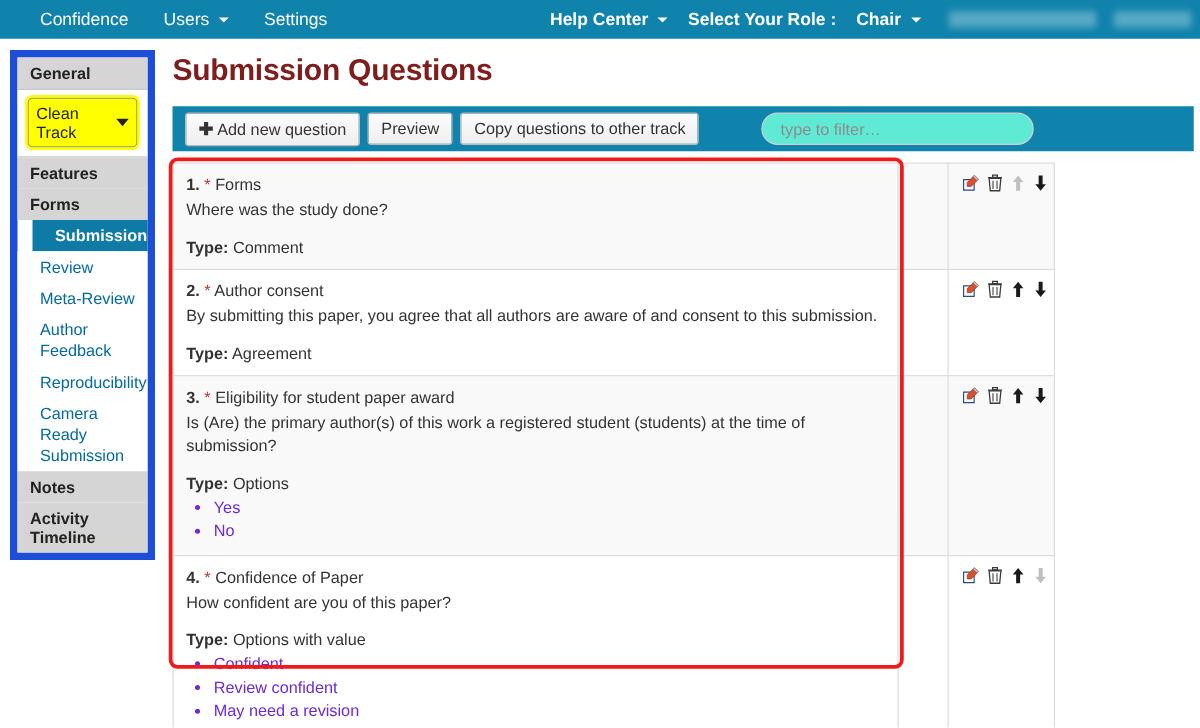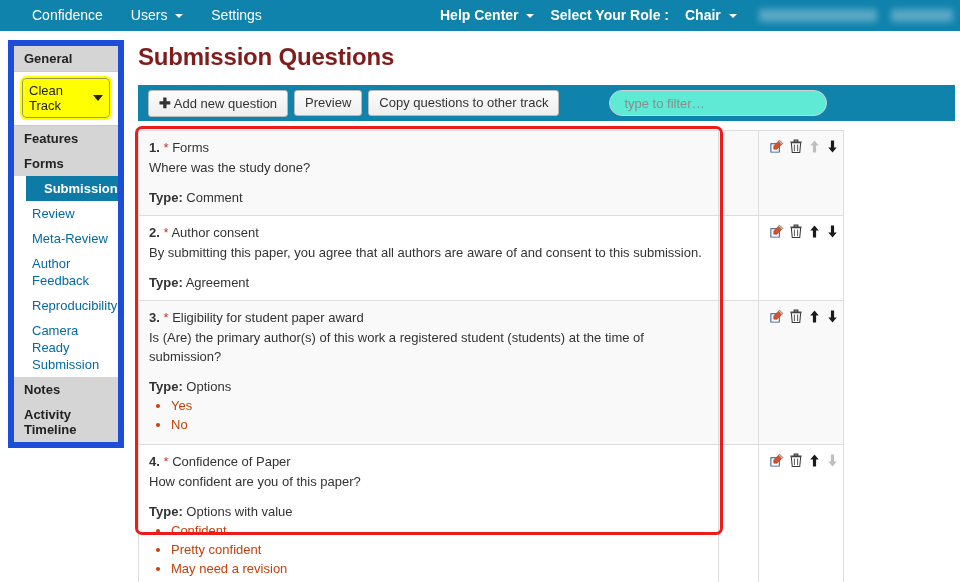--- a/index.html
+++ b/index.html
@@ -201,21 +201,21 @@
   td.col-mid { width: 40px; padding: 0; }
   td.col-act { width: 85px; padding: 7px 8px 8px 10px; white-space: nowrap; }
 
   .q-title { font-size: 13px; line-height: 18px; color: #333333; }
   .q-num { font-weight: bold; color: #333333; }
   .q-star { color: #c0392b; }
   .q-desc { font-size: 13px; line-height: 19px; color: #333333; margin-top: 1px; }
   .q-type { font-size: 13px; margin-top: 13px; color: #333333; }
   .q-type b { color: #333333; }
   ul.q-opts { margin: 2px 0 0 0; padding-left: 22px; }
-  ul.q-opts li { font-size: 13px; line-height: 19px; color: #c2410c; }
+  ul.q-opts li { font-size: 13px; line-height: 19px; color: #6d28d9; }
 
   .act-icons { display: flex; align-items: center; gap: 5px; }
   .icn { cursor: pointer; line-height: 0; display: inline-block; }
   .icn.dis { cursor: default; }
 
   
   .red-box {
     position: absolute;
     left: -3px;
     top: -4px;
@@ -474,21 +474,21 @@
                 <span class="q-star">*</span>
                 <span>Confidence of Paper</span>
               </div>
               <div class="q-desc">How confident are you of this paper?</div>
               <div class="q-type">
                 <b>Type:</b>
                 <span>Options with value</span>
               </div>
               <ul class="q-opts">
                 <li>Confident</li>
-                <li>Pretty confident</li>
+                <li>Review confident</li>
                 <li>May need a revision</li>
               </ul>
             </td>
             <td class="col-mid"></td>
             <td class="col-act">
               <div class="act-icons">
                 <span class="icn">
                   <svg width="15" height="15" viewBox="0 0 16 16">
                       <path d="M1.5 4.5h7v1h-6v8h8v-6h1v7h-10z" fill="#2b4a8b"></path>
                       <path d="M11.2 1.3l3.4 3.4-6.1 6.1-3.4 0 0-3.4z" fill="#d9512c" stroke="#8a3a1c" stroke-width="0.6"></path>

